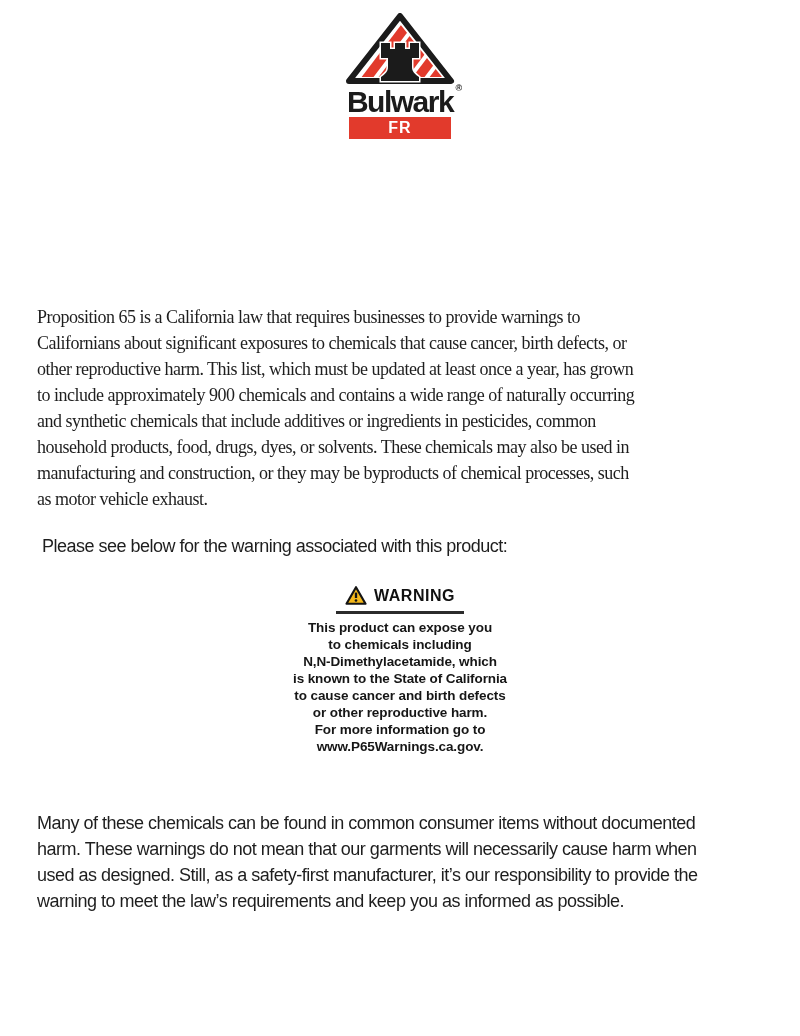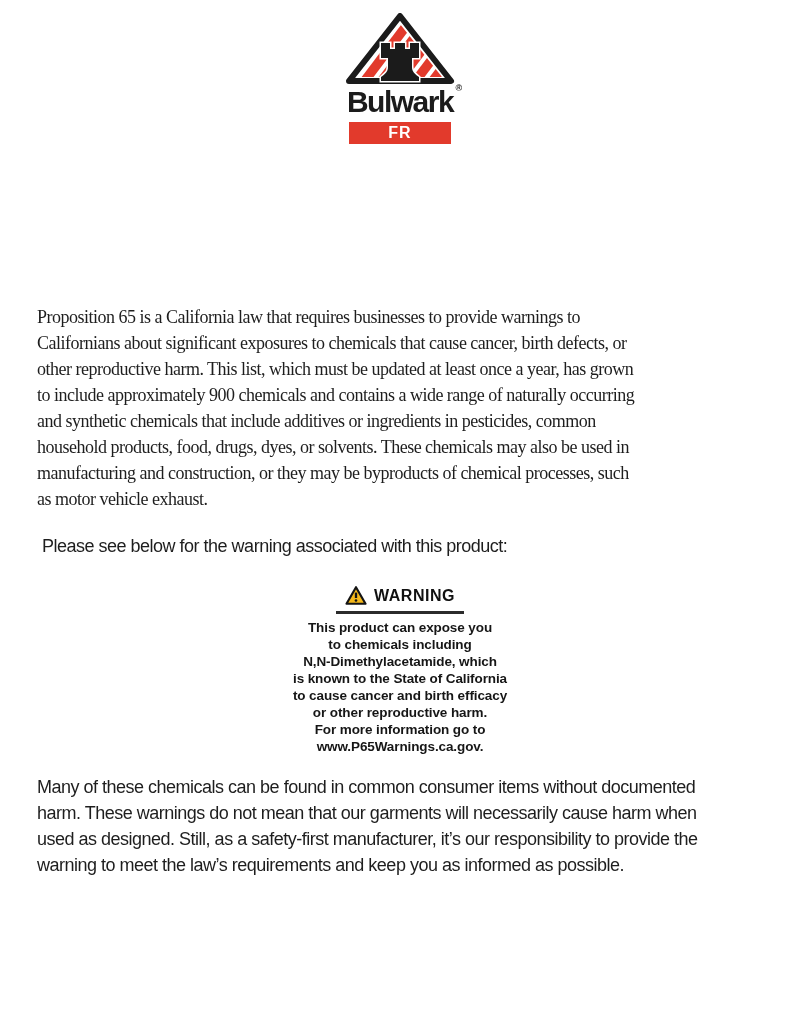--- a/index.html
+++ b/index.html
@@ -9,32 +9,32 @@
   }
   
   .logo{position:absolute;top:13px;left:0;width:100%;
     display:flex;flex-direction:column;align-items:center;}
   .logo-triangle{display:block;}
   .wordmark{position:relative;margin-top:2px;line-height:1;
     font-size:30px;font-weight:700;letter-spacing:-1.5px;
     color:var(--logo-black,#161616);}
   .wordmark .reg{position:absolute;top:-3px;right:-9px;
     font-size:9px;font-weight:700;letter-spacing:0;}
-  .fr-box{margin-top:5px;width:102px;height:22px;
+  .fr-box{width:102px;height:22px;
     background:var(--brand-red,#e23a2c);
     display:flex;align-items:center;justify-content:center;
     color:#ffffff;font-weight:700;font-size:16px;letter-spacing:1px;}
   
   .para{position:absolute;left:37px;width:762px;
     font-size:18px;line-height:26px;letter-spacing:-0.5px;
     color:var(--ink,#1e1e1e);white-space:pre-line;}
   #p1{top:183px;}
   #p2{top:286px;font-family:Liberation Serif, serif;}
   #see{top:515px;padding-left:5px;}
-  #p4{top:756px;}
+  #p4{top:792px;}
   
   .warning{position:absolute;top:586px;left:0;width:100%;
     display:flex;flex-direction:column;align-items:center;}
   .w-head{display:flex;align-items:center;gap:7px;justify-content:space-between;}
   .w-title{font-size:16px;font-weight:800;letter-spacing:0.5px;
     color:#111111;line-height:18px;}
   .w-rule{width:128px;height:3px;background:var(--rule-dark,#2b2b2b);
     margin-top:6px;}
   .w-body{margin-top:5px;width:320px;text-align:center;
     font-size:13.5px;font-weight:700;line-height:17px;letter-spacing:-0.1px;
@@ -93,21 +93,21 @@
         <line x1="13" y1="8" x2="13" y2="14.5" stroke="#141414" stroke-width="2.8"></line>
         <circle cx="13" cy="17.6" r="1.6" fill="#141414"></circle>
       </svg>
       <span class="w-title">WARNING</span>
     </div>
     <div class="w-rule"></div>
     <div class="w-body">This product can expose you
 to chemicals including
 N,N-Dimethylacetamide, which
 is known to the State of California
-to cause cancer and birth efficacy
+to cause cancer and birth defects
 or other reproductive harm.
 For more information go to
 www.P65Warnings.ca.gov.</div>
   </div>
 
   <p class="para" id="p4">Many of these chemicals can be found in common consumer items without documented
 harm. These warnings do not mean that our garments will necessarily cause harm when
 used as designed. Still, as a safety-first manufacturer, it’s our responsibility to provide the
 warning to meet the law’s requirements and keep you as informed as possible.</p>
 

